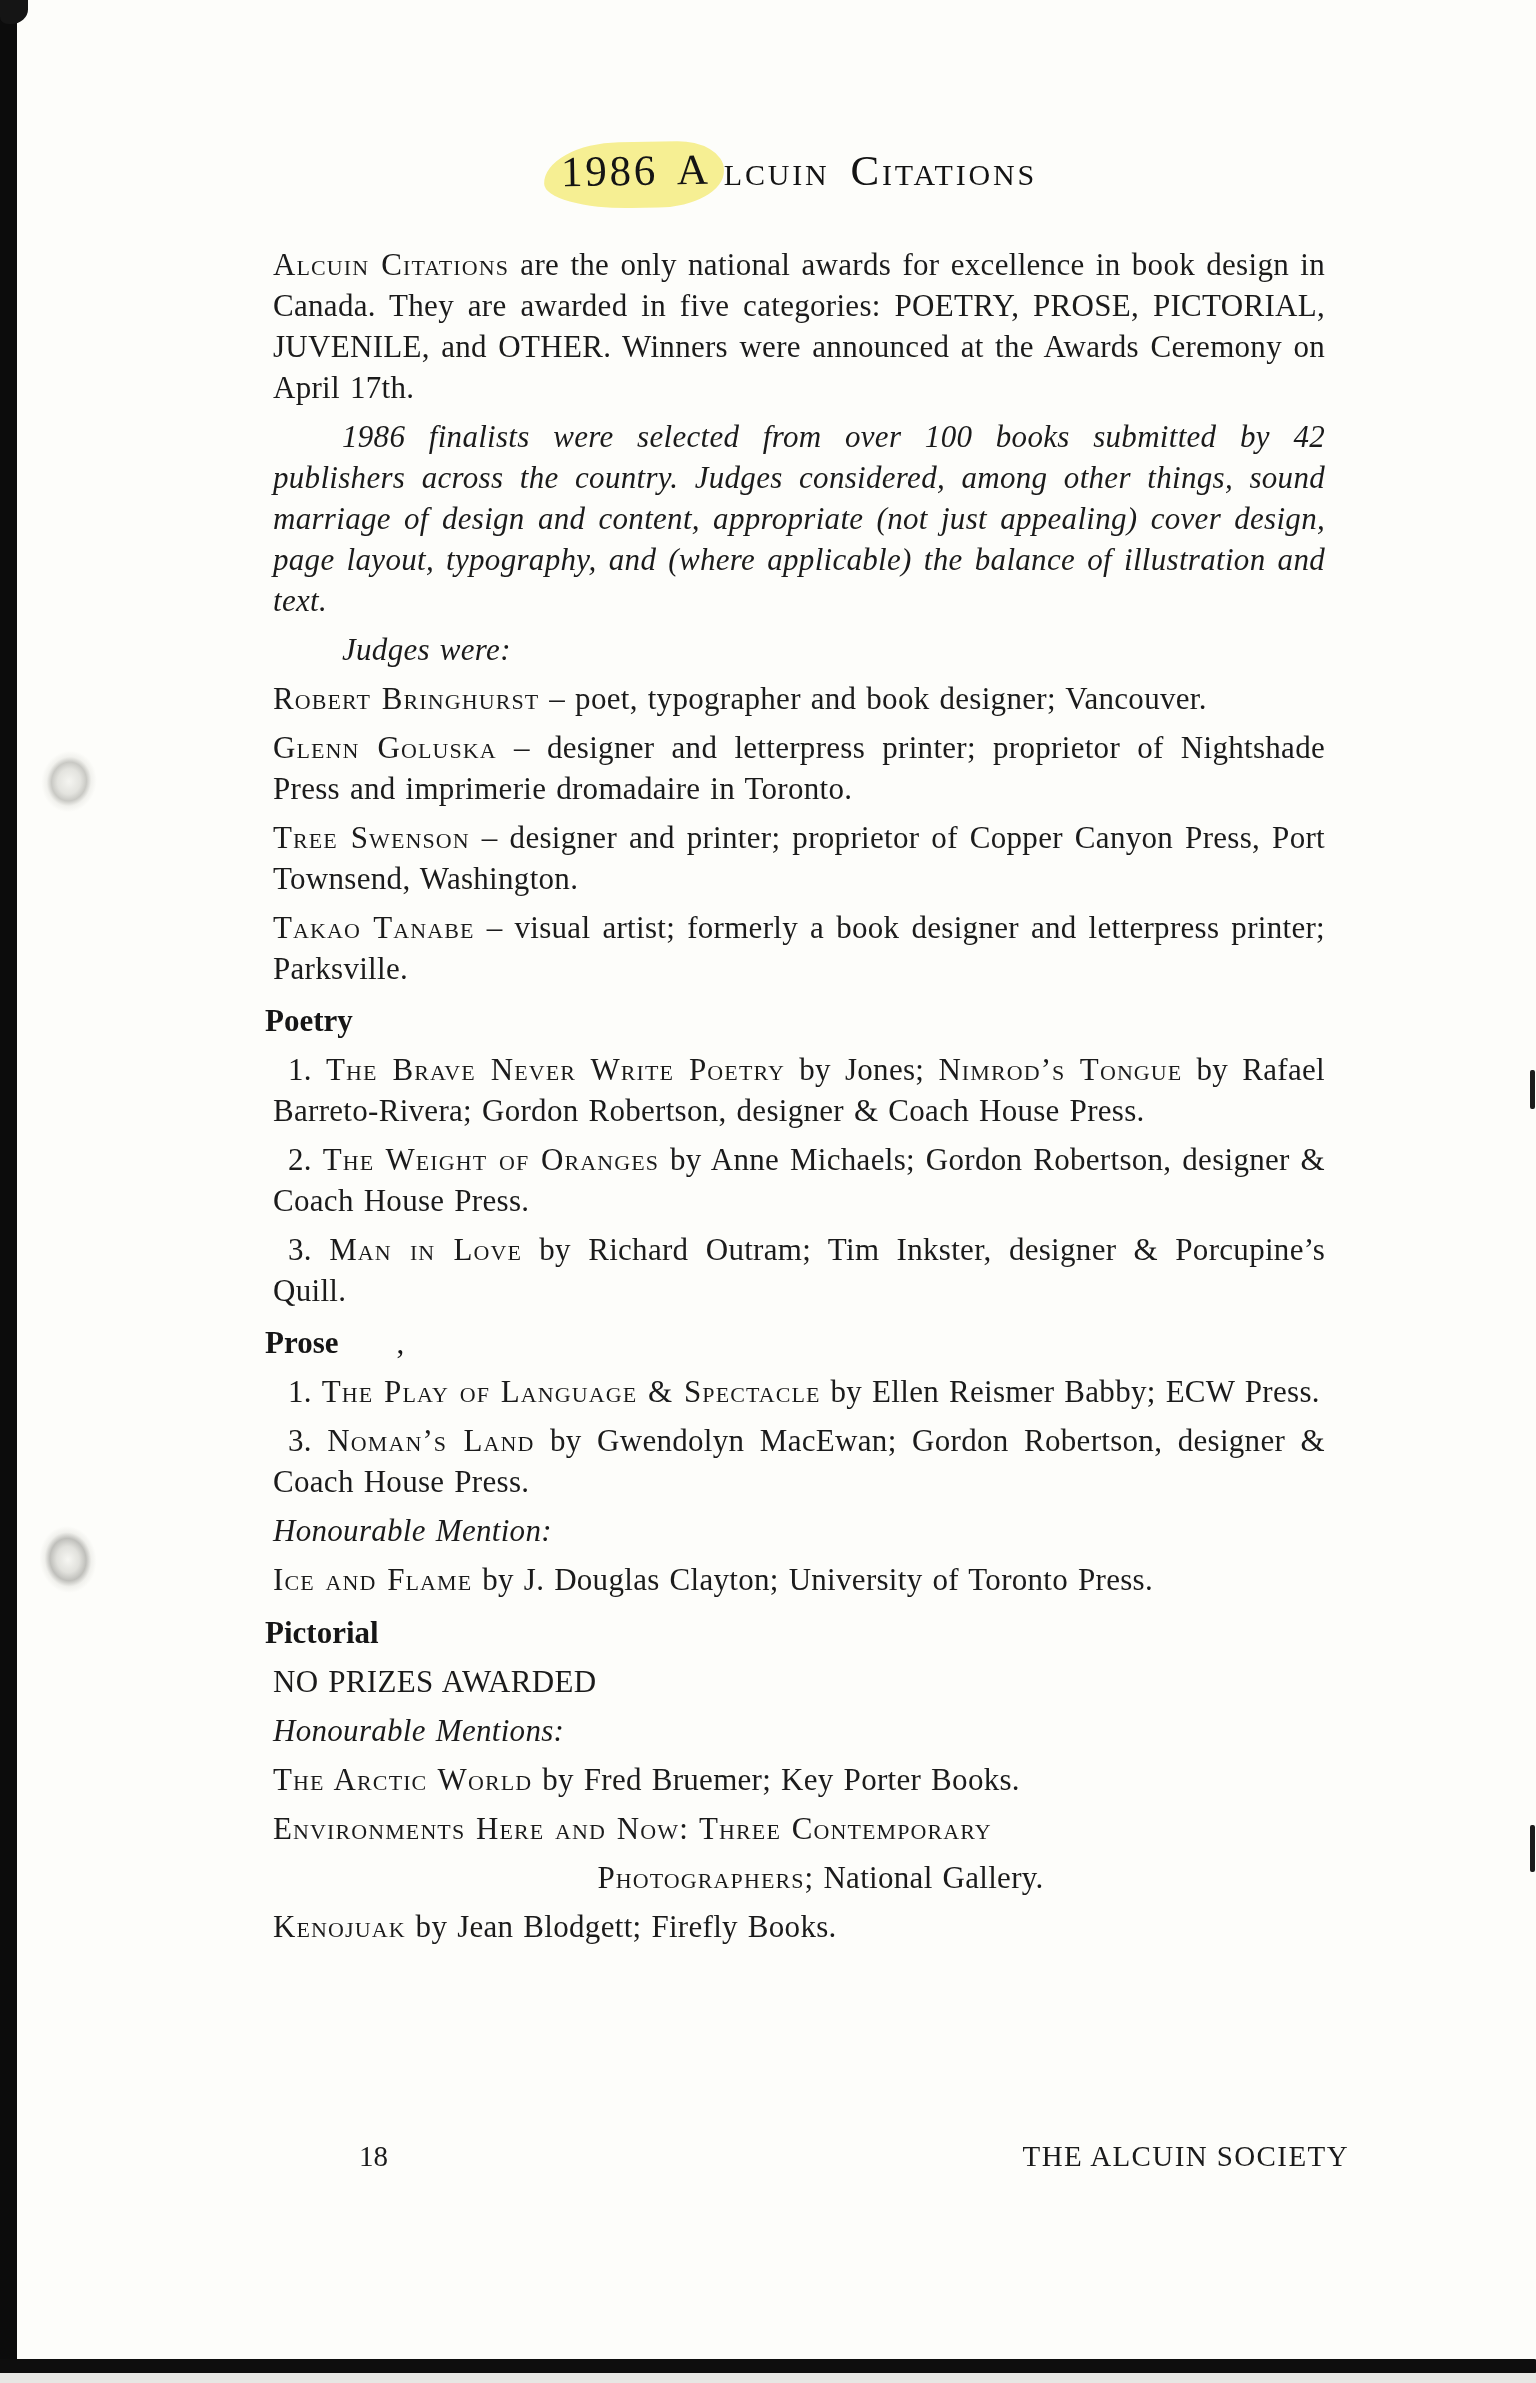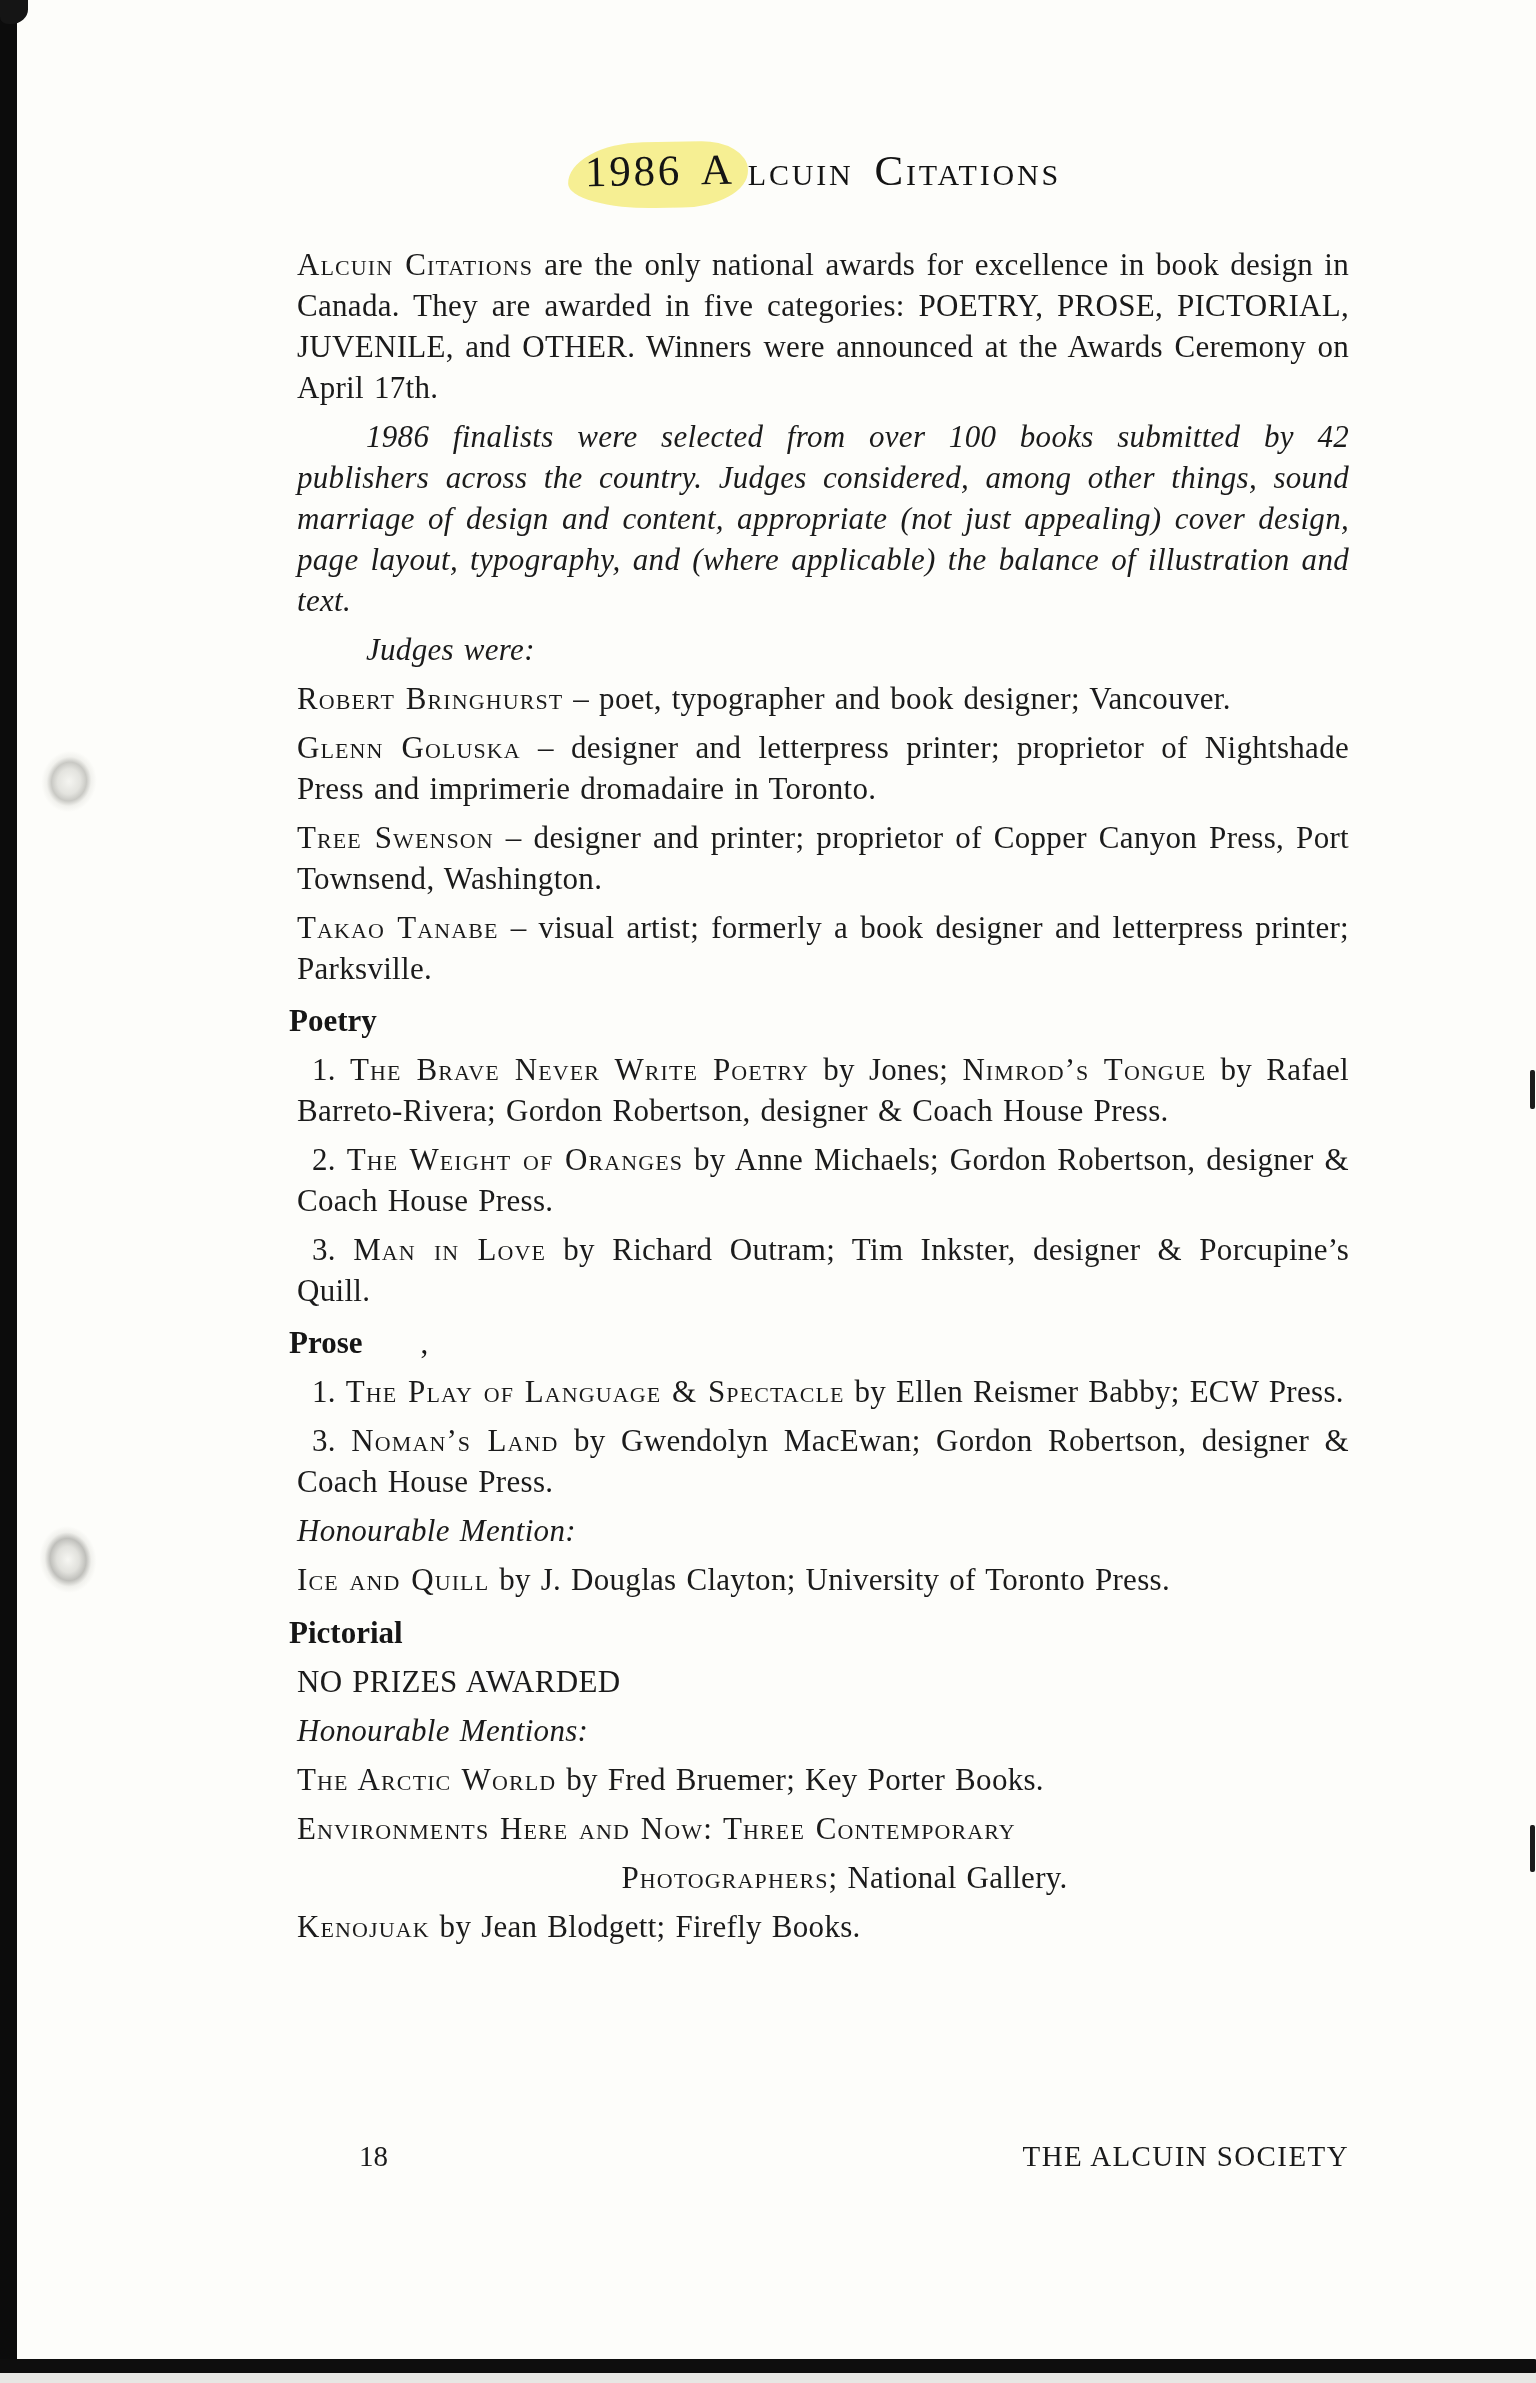--- a/index.html
+++ b/index.html
@@ -57,21 +57,21 @@
     transform:rotate(-8deg);
   }
   .tick {
     position:absolute; right:1.9px; width:5.6px; background:#1c1c1c; border-radius:1.9px;
   }
   .tick-1 { top:1070px; height:39px; }
   .tick-2 { top:1825px; height:47px; }
 
   
   .content {
-    position:absolute; left:289px; top:146px; width:1068px;
+    position:absolute; left:265px; top:146px; width:1068px;
   }
   .title {
     font-size:43px; font-weight:normal; margin:0 0 49px 0;
     text-align:center;
     font-variant:small-caps;
     letter-spacing:2.8px; word-spacing:7.5px;
     color:#141414;
   }
   .hl {
     display:inline-block;
@@ -126,21 +126,21 @@
 
     <h2 class="heading"><span>Poetry</span></h2>
     <p class="body j num"><span>1. </span><span class="s-sc">The Brave Never Write Poetry</span><span> by Jones; </span><span class="s-sc">Nimrod’s Tongue</span><span> by Rafael Barreto-Rivera; Gordon Robertson, designer &amp; Coach House Press.</span></p>
     <p class="body j num"><span>2. </span><span class="s-sc">The Weight of Oranges</span><span> by Anne Michaels; Gordon Robertson, designer &amp; Coach House Press.</span></p>
     <p class="body j num"><span>3. </span><span class="s-sc">Man in Love</span><span> by Richard Outram; Tim Inkster, designer &amp; Porcupine’s Quill.</span></p>
 
     <h2 class="heading"><span>Prose</span><span class="stray-mark">,</span></h2>
     <p class="body j num"><span>1. </span><span class="s-sc">The Play of Language &amp; Spectacle</span><span> by Ellen Reismer Babby; ECW Press.</span></p>
     <p class="body j num"><span>3. </span><span class="s-sc">Noman’s Land</span><span> by Gwendolyn MacEwan; Gordon Robertson, designer &amp; Coach House Press.</span></p>
     <p class="body"><span class="s-i">Honourable Mention:</span></p>
-    <p class="body"><span class="s-sc">Ice and Quill</span><span> by J. Douglas Clayton; University of Toronto Press.</span></p>
+    <p class="body"><span class="s-sc">Ice and Flame</span><span> by J. Douglas Clayton; University of Toronto Press.</span></p>
 
     <h2 class="heading"><span>Pictorial</span></h2>
     <p class="body"><span>NO PRIZES AWARDED</span></p>
     <p class="body"><span class="s-i">Honourable Mentions:</span></p>
     <p class="body"><span class="s-sc">The Arctic World</span><span> by Fred Bruemer; Key Porter Books.</span></p>
     <p class="body"><span class="s-sc">Environments Here and Now: Three Contemporary</span></p>
     <p class="body ind2"><span class="s-sc">Photographers</span><span>; National Gallery.</span></p>
     <p class="body"><span class="s-sc">Kenojuak</span><span> by Jean Blodgett; Firefly Books.</span></p>
 
   </div>

